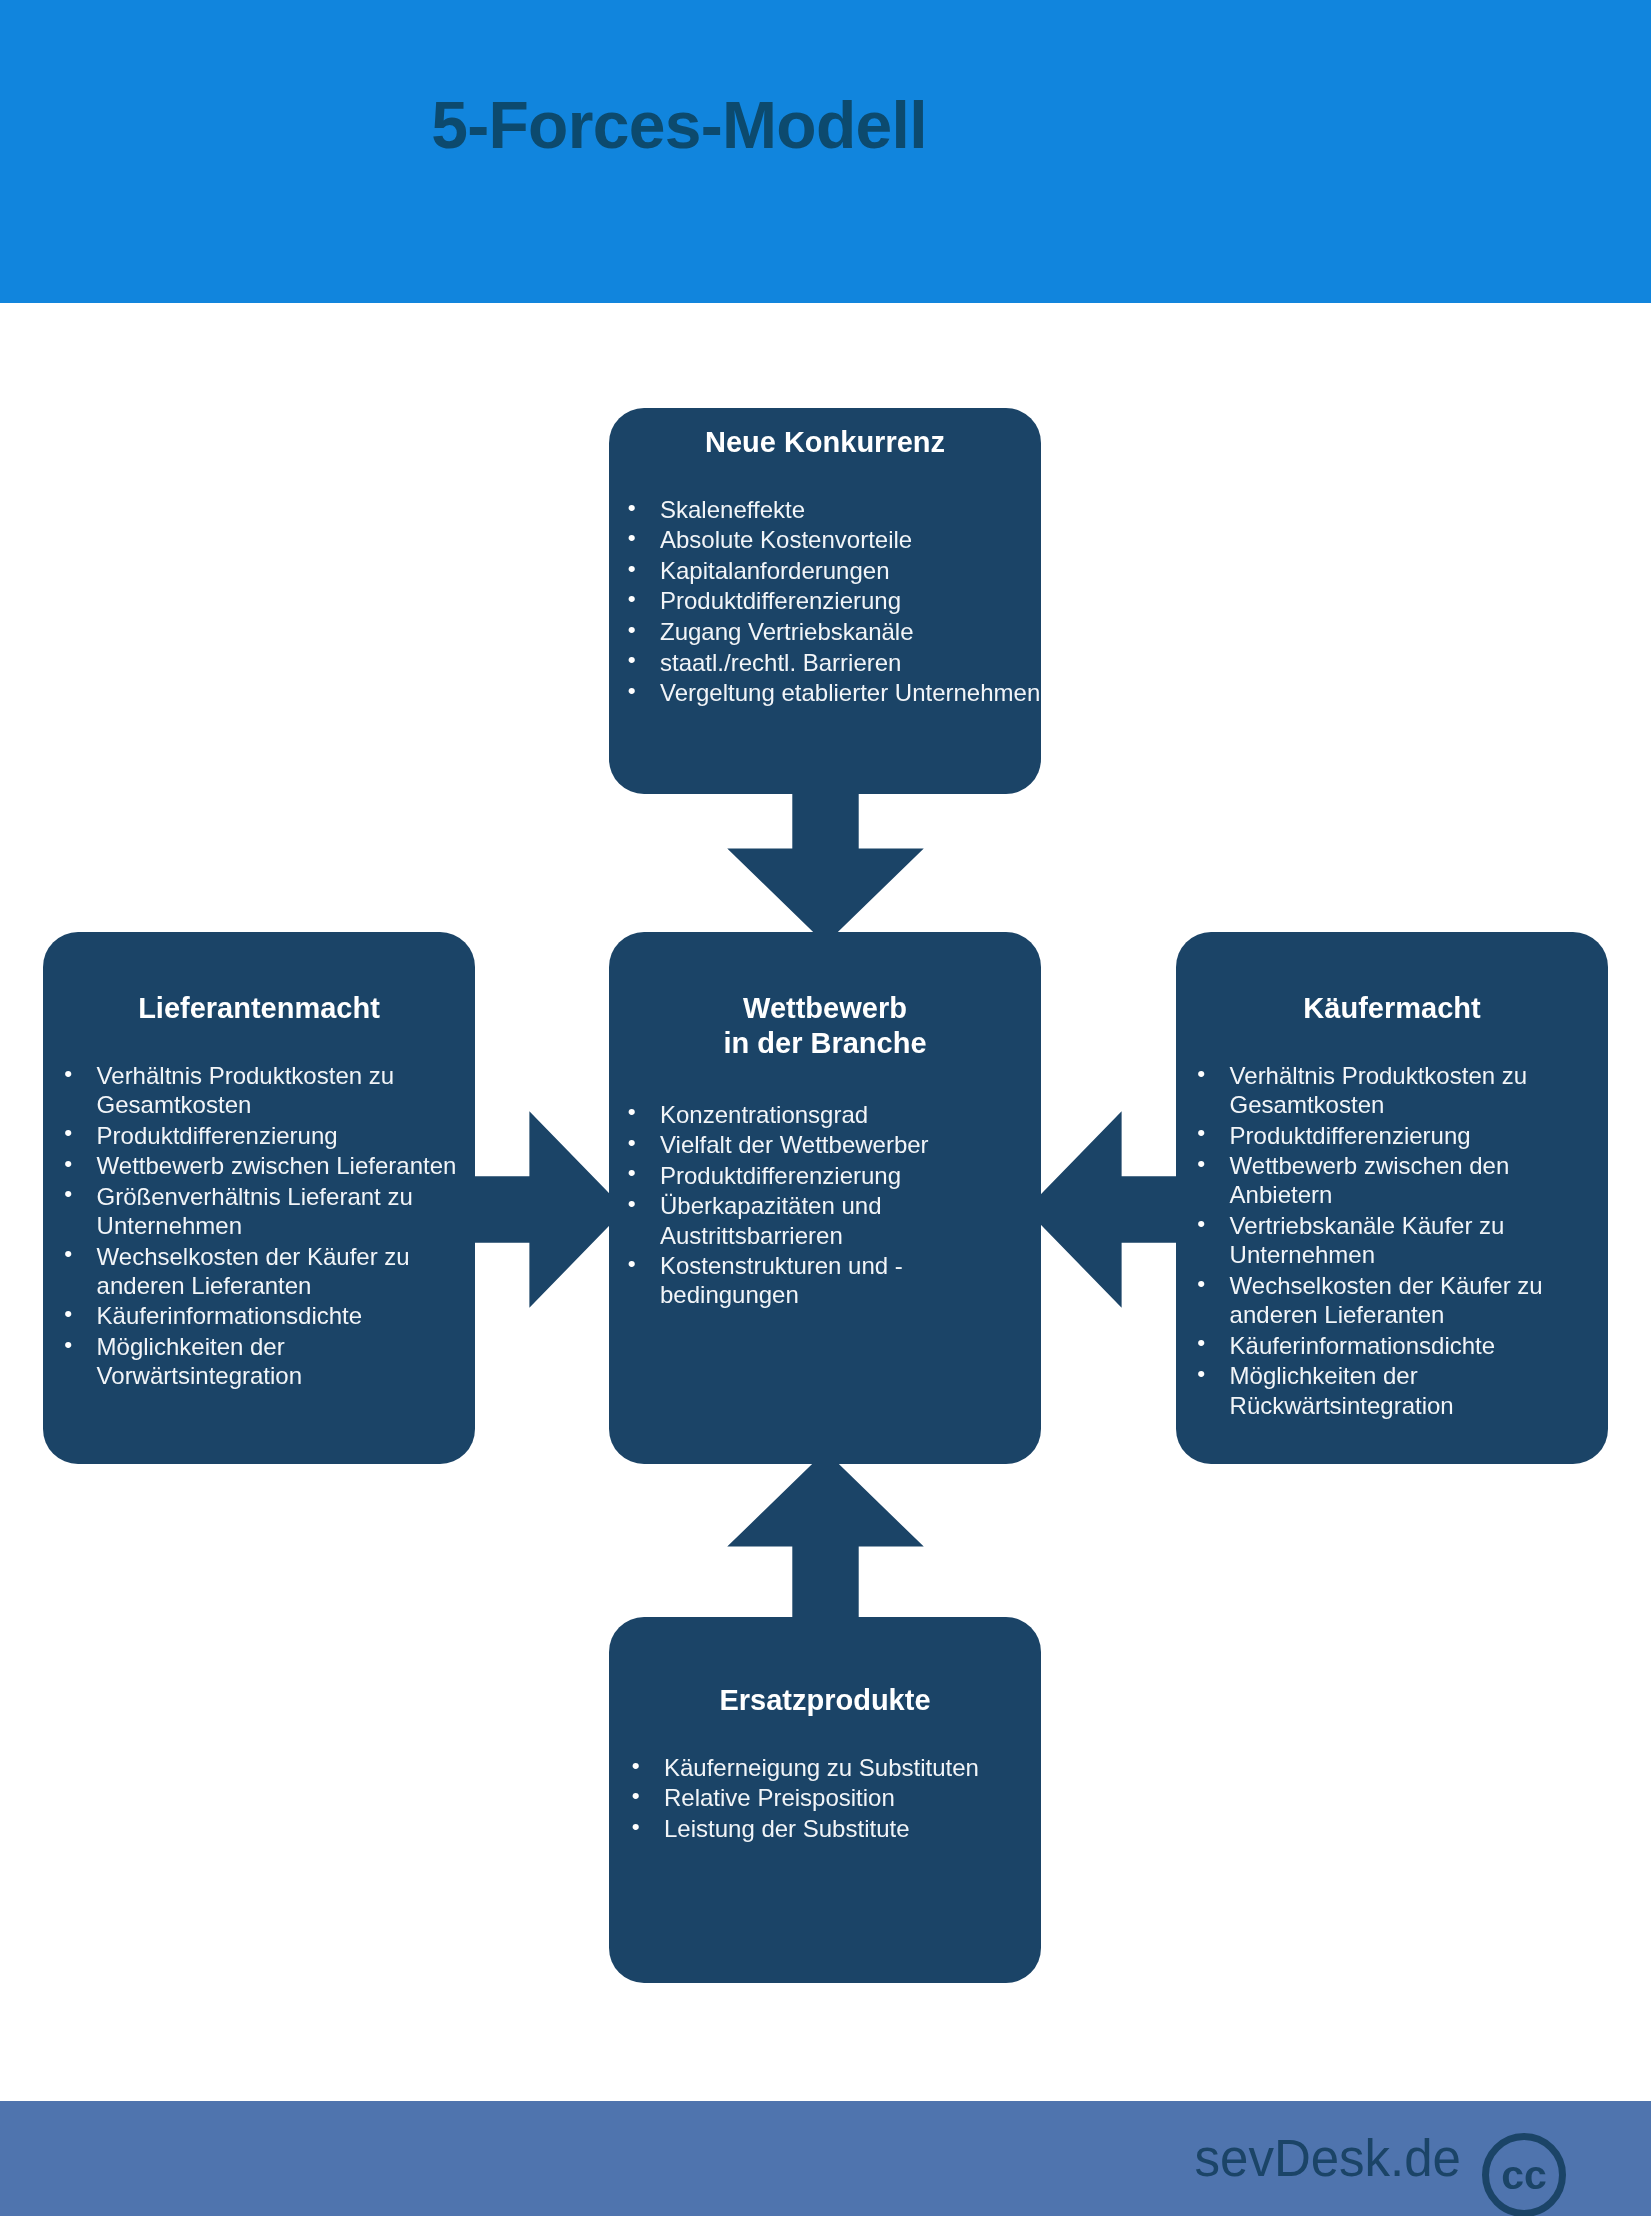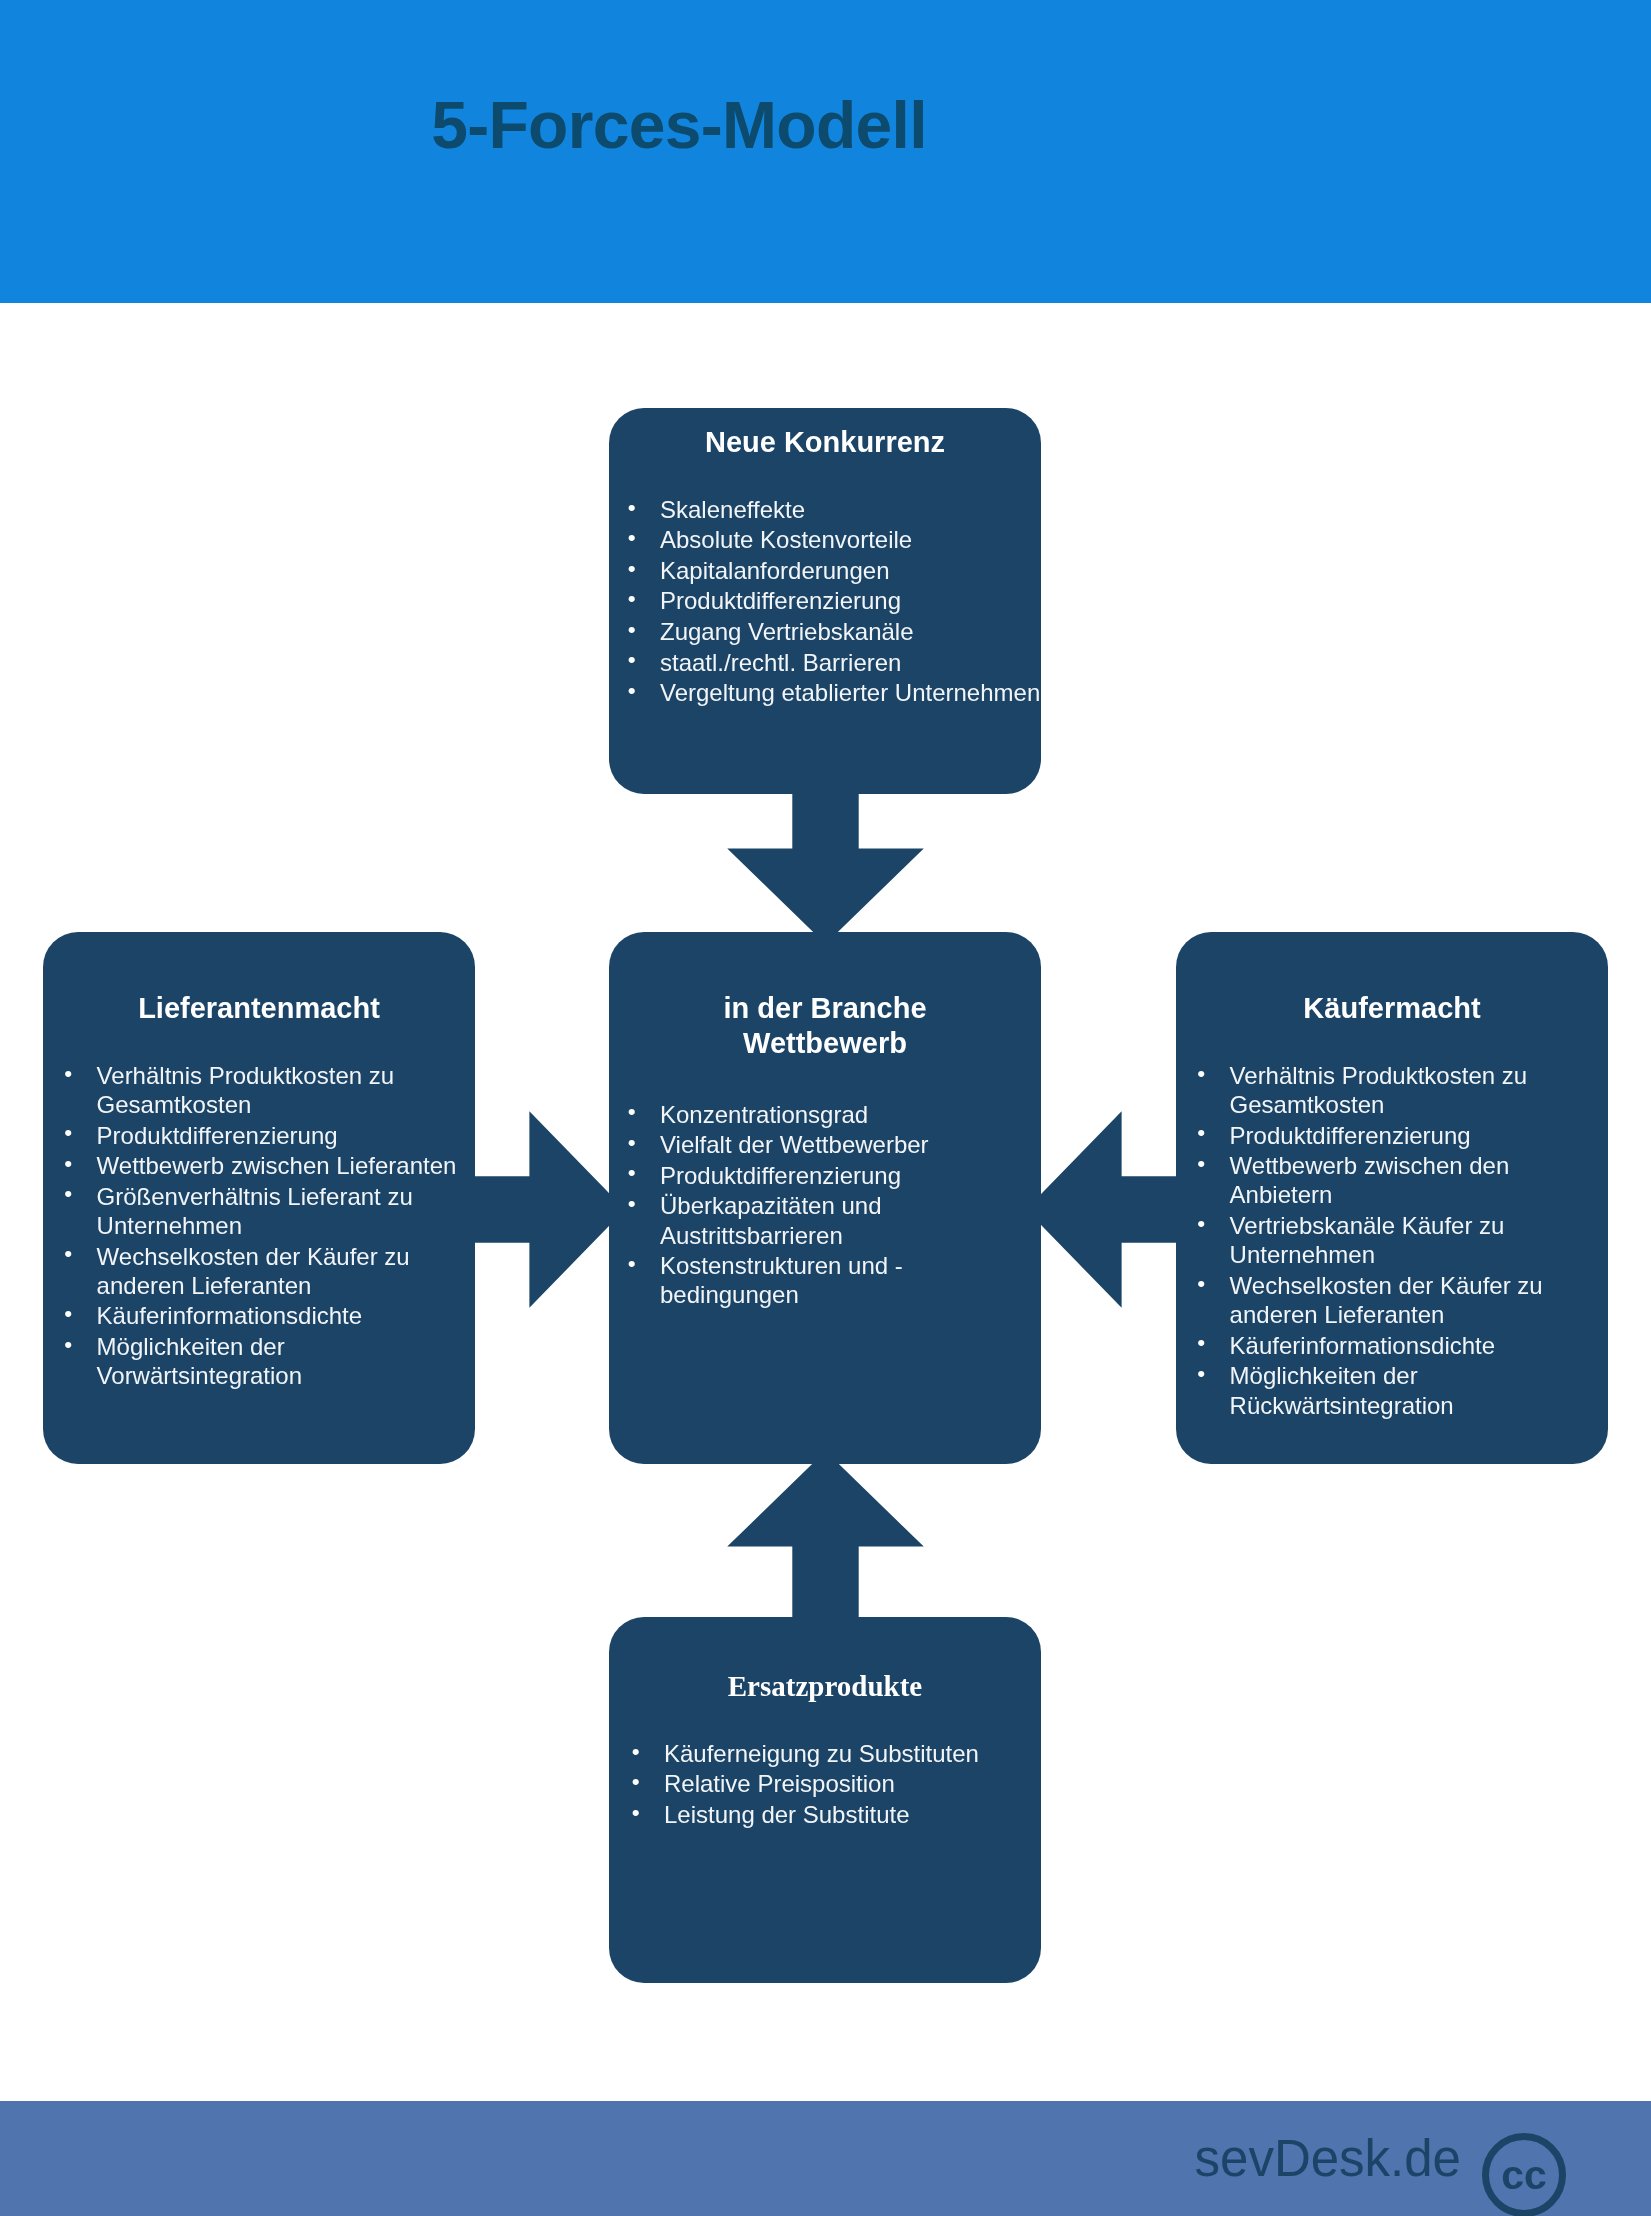--- a/index.html
+++ b/index.html
@@ -83,21 +83,21 @@
 
   #card-center   { left: 609px;  top: 932px; width: 432px; height: 532px; }
   #card-center .card-title { margin-top: 59px; }
   #card-center ul { margin-top: 39px; padding-left: 12px; }
 
   #card-buyer    { left: 1176px; top: 932px; width: 432px; height: 532px; }
   #card-buyer .card-title { margin-top: 59px; }
   #card-buyer ul { margin-top: 35px; padding-left: 14.6px; }
 
   #card-sub      { left: 609px;  top: 1617px; width: 432px; height: 366px; }
-  #card-sub .card-title { margin-top: 52px; font-family: Liberation Serif, serif; }
+  #card-sub .card-title { margin-top: 66px; }
   #card-sub ul   { margin-top: 35px; padding-left: 16px; }
 
   
   .arrow { position: absolute; z-index: 2; }
   .arrow svg { display: block; }
 
   #arrow-down  { left: 727px; top: 778px; width: 197px; height: 166px; }
   #arrow-up    { left: 727px; top: 1451px; width: 197px; height: 166px; }
   #arrow-right { left: 459px;  top: 1111px; width: 166px; height: 197px; }
   #arrow-left  { left: 1026px; top: 1111px; width: 166px; height: 197px; }
@@ -176,22 +176,22 @@
   </div>
 
   <div class="arrow" id="arrow-right">
     <svg viewBox="0 0 250 296" width="166" height="197">
       <polygon points="0,98 106,98 106,0 250,148 106,296 106,198 0,198" fill="#1b4467"></polygon>
     </svg>
   </div>
 
   <div class="card" id="card-center">
     <div class="card-title">
+      <div>Wettbewerb</div>
       <div>in der Branche</div>
-      <div>Wettbewerb</div>
     </div>
     <ul>
       <li>Konzentrationsgrad</li>
       <li>Vielfalt der Wettbewerber</li>
       <li>Produktdifferenzierung</li>
       <li>Überkapazitäten und Austrittsbarrieren</li>
       <li>Kostenstrukturen und -bedingungen</li>
     </ul>
   </div>
 

